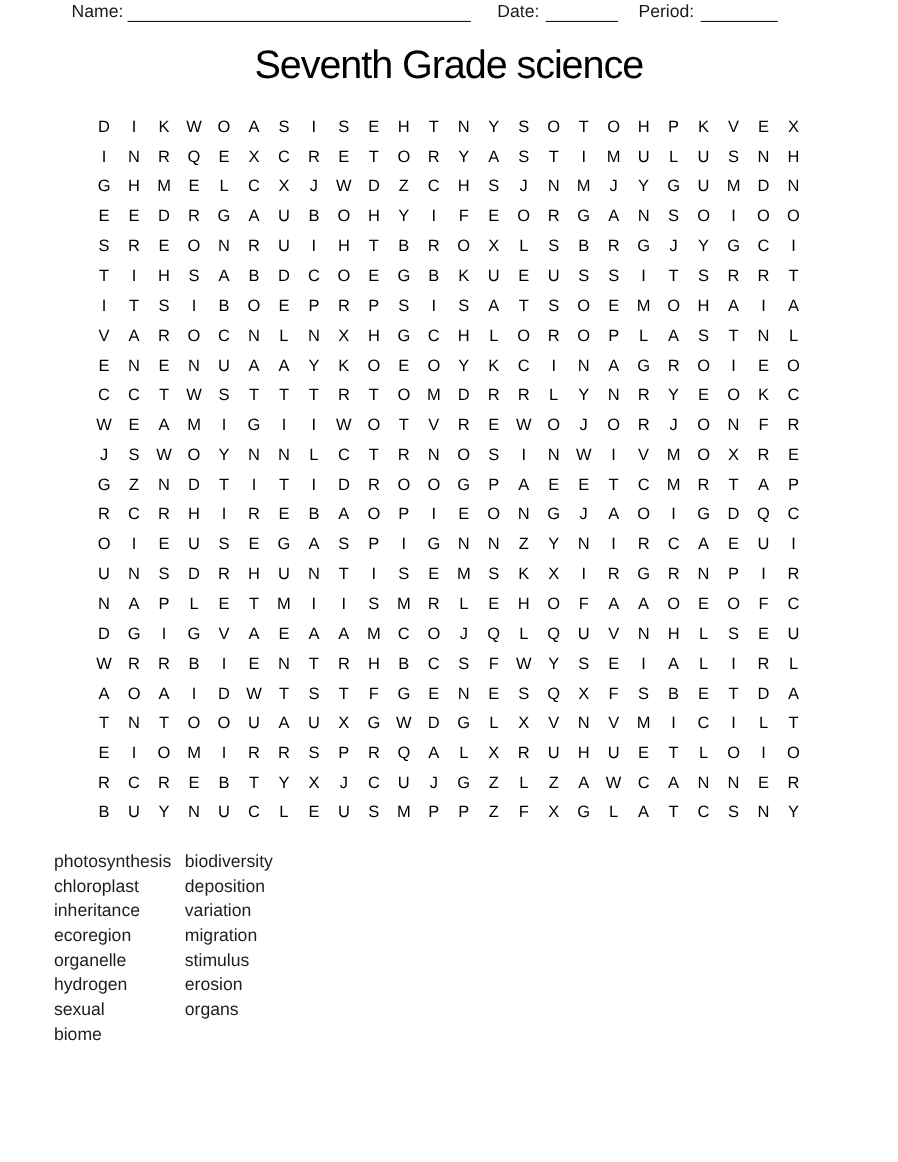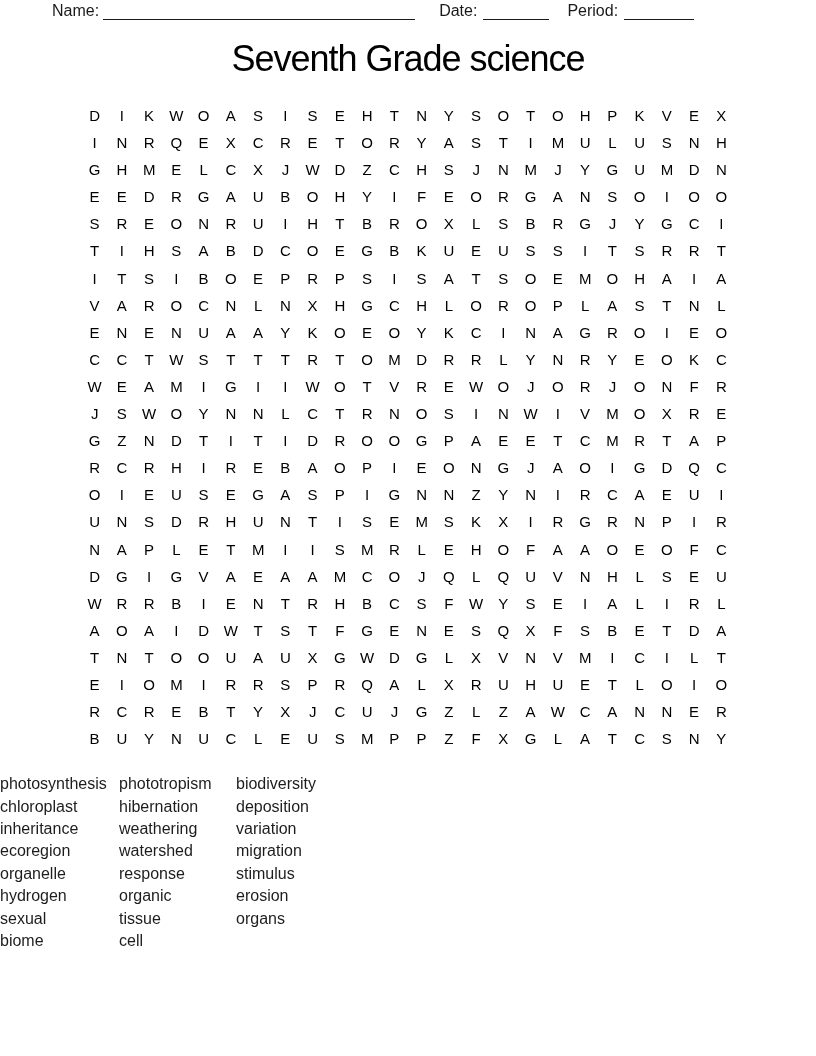--- a/index.html
+++ b/index.html
@@ -10,21 +10,21 @@
     margin: 0 auto;
     font-family: "Liberation Sans", sans-serif;
     color: #1a1a1a;
     overflow: hidden;
     position: relative;
   }
   
   .header-row {
     display: flex;
     align-items: flex-end;
-    padding: 2px 45px 0 52px;
+    padding: 2px 45px 0 65px;
     font-size: 16px;
     line-height: 18px;
     color: #1a1a1a;
   }
   .hdr-label { white-space: nowrap; }
   .blank-line {
     display: inline-block;
     border-bottom: 1.5px solid #1a1a1a;
     height: 16px;
   }
@@ -58,20 +58,21 @@
     font-size: 15px;
     line-height: 27.1px;
     font-weight: 400;
     font-family: "Liberation Sans", sans-serif;
     color: #000000;
   }
 
   
   .word-bank {
     display: flex;
+    padding-left: 49px;
     margin-top: 21px;
   }
   .word-col { flex: 0 0 auto; }
   .word-col:nth-child(1) { width: 119px; }
   .word-col:nth-child(2) { width: 117px; }
   .word-col:nth-child(3) { width: 121px; }
   .word-col:nth-child(4) { width: 119px; }
   .word-col:nth-child(5) { width: 123px; }
   .word-col:nth-child(6) { width: 120px; }
   .word {
@@ -727,30 +728,20 @@
       <div class="word">photosynthesis</div>
       <div class="word">chloroplast</div>
       <div class="word">inheritance</div>
       <div class="word">ecoregion</div>
       <div class="word">organelle</div>
       <div class="word">hydrogen</div>
       <div class="word">sexual</div>
       <div class="word">biome</div>
     </div>
     <div class="word-col">
-      <div class="word">phototropism</div>
-      <div class="word">hibernation</div>
-      <div class="word">weathering</div>
-      <div class="word">watershed</div>
-      <div class="word">response</div>
-      <div class="word">organic</div>
-      <div class="word">tissue</div>
-      <div class="word">cell</div>
-    </div>
-    <div class="word-col">
       <div class="word">biodiversity</div>
       <div class="word">deposition</div>
       <div class="word">variation</div>
       <div class="word">migration</div>
       <div class="word">stimulus</div>
       <div class="word">erosion</div>
       <div class="word">organs</div>
     </div>
   </div>
 

